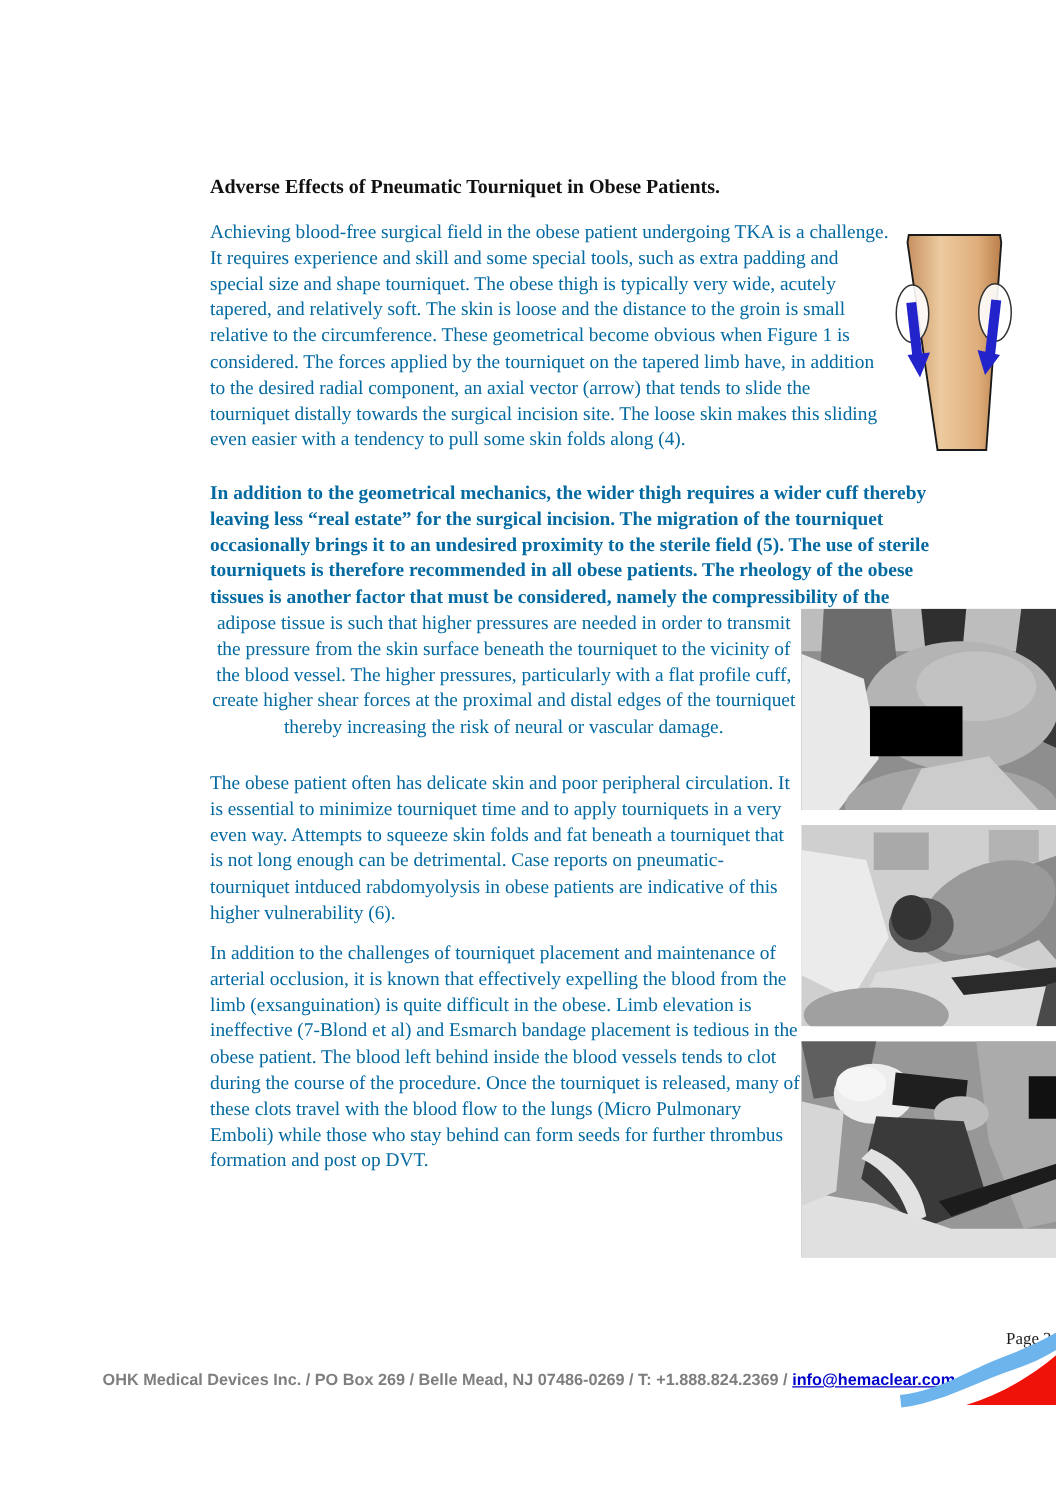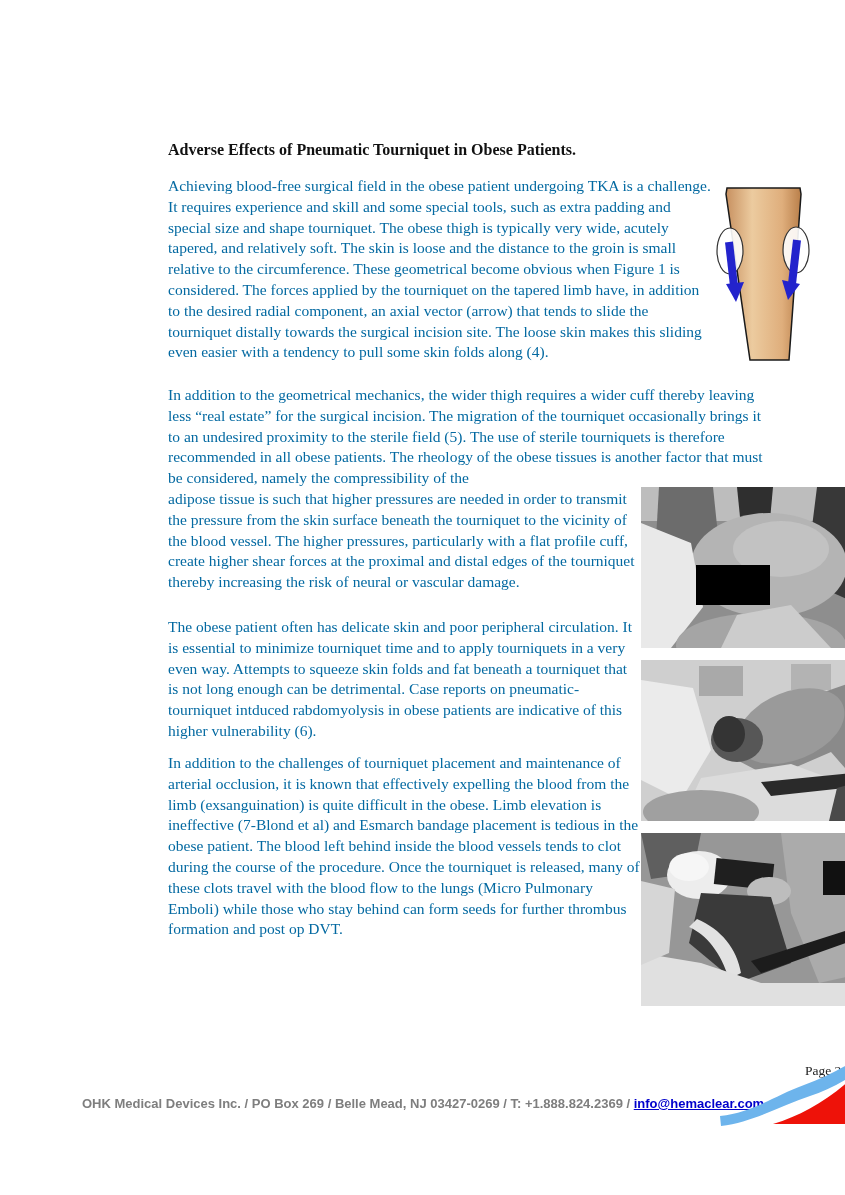--- a/index.html
+++ b/index.html
@@ -15,22 +15,22 @@
   .doc-title{
     position:absolute;left:124px;top:141px;width:560px;
     font-size:16px;font-weight:bold;color:#111;
   }
   .para{
     position:absolute;left:124px;
     font-size:15.5px;line-height:20.8px;color:#0369a1;
     text-align:left;
   }
   .p1{top:176px;width:545px;}
-  .p2a{top:385px;width:600px;}
-  .p2b{top:489px;width:470px;}
+  .p2a{top:385px;width:600px;font-weight:bold;}
+  .p2b{top:489px;width:470px;text-align:center;}
   .p3{top:617px;width:470px;}
   .p4{top:753px;width:478px;}
 
   .figure1{position:absolute;left:663px;top:184px;width:108px;height:184px;}
   .photo-col{position:absolute;left:597px;top:487px;width:223px;}
   .photo{display:block;width:223px;margin:0;}
   .photo + .photo{margin-top:12px;}
 
   .page-number{
     position:absolute;left:0;top:1063px;width:822px;
@@ -137,21 +137,21 @@
       <path d="M56,86 C80,96 96,116 100,140 L88,146 C80,120 66,102 48,94 Z" fill="#e2e2e2"></path>
       <path d="M110,128 L210,96 L216,106 L120,140 Z" fill="#1c1c1c"></path>
       <path d="M0,120 L60,130 L120,150 L223,150 L223,173 L0,173 Z" fill="#e0e0e0"></path>
       <path d="M0,48 L34,56 L28,120 L0,132 Z" fill="#d6d6d6"></path>
     </svg>
   </div>
 
   <div class="page-number">Page 2 of 6</div>
 
   <div class="company-line">
-    <span>OHK Medical Devices Inc. / PO Box 269 / Belle Mead, NJ 03427-0269 / T: +1.888.824.2369 / </span><a href="#">info@hemaclear.com</a>
+    <span>OHK Medical Devices Inc. / PO Box 269 / Belle Mead, NJ 07486-0269 / T: +1.888.824.2369 / </span><a href="#">info@hemaclear.com</a>
   </div>
 
   <div class="logo">
     <svg width="168" height="92" viewBox="0 0 168 92" xmlns="http://www.w3.org/2000/svg">
       <path d="M55,88 C95,76 132,50 166,8 L167,88 Z" fill="#ee1209"></path>
       <path d="M2,80 C36,76 56,60 86,49 C118,37 144,22 167,0 L168,10 C142,38 116,52 92,60 C64,69 36,86 3,90 Z" fill="#6db4ec"></path>
     </svg>
   </div>
 
 </div>

